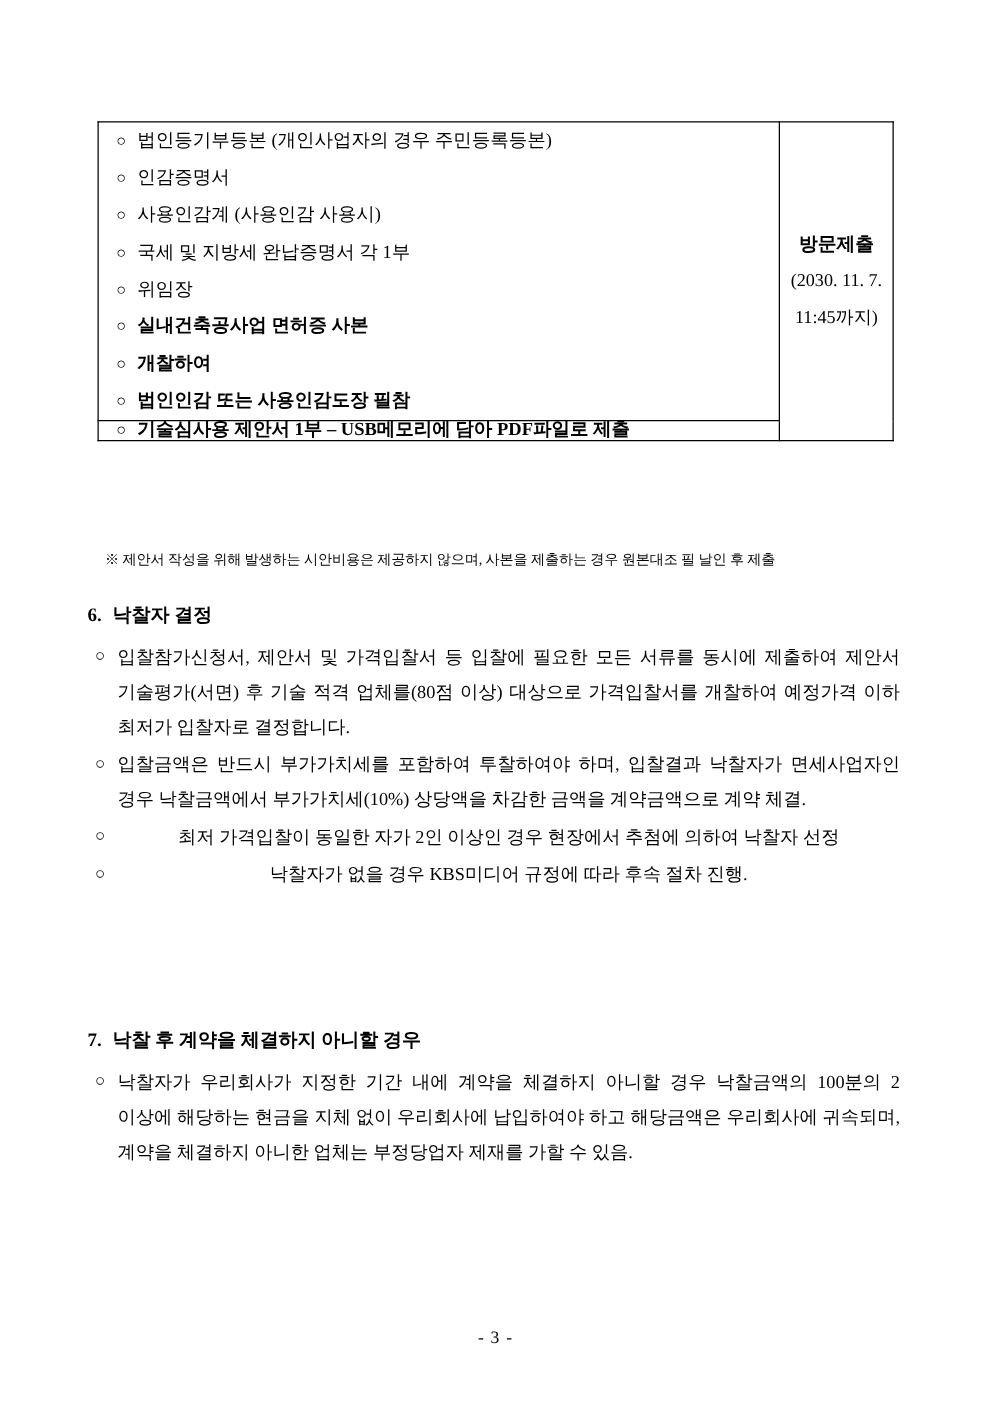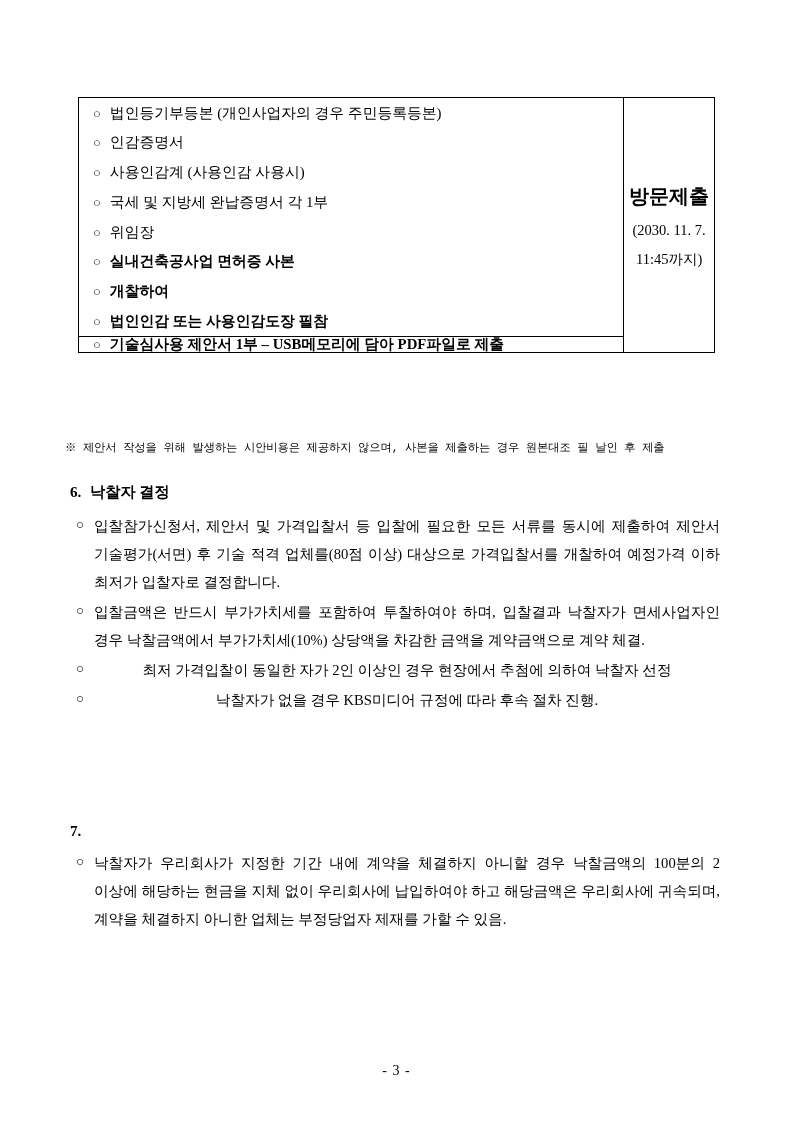--- a/index.html
+++ b/index.html
@@ -42,21 +42,21 @@
   }
   .cell-visit {
     width: 131px;
     text-align: center;
     font-size: 14.5px;
     line-height: 1.95;
     padding: 4px 6px;
   }
   .cell-visit .visit-title {
     font-weight: bold;
-    font-size: 20px;
+    font-size: 15px;
   }
   .cell-last {
     width: 637px;
     padding: 9px 0 9px 0;
   }
 
   .doc-item {
     display: flex;
     align-items: baseline;
     font-size: 14.8px;
@@ -66,26 +66,26 @@
   }
   .doc-item .bullet {
     font-size: 13px;
     margin-right: 9px;
     line-height: 1;
   }
   .doc-item.bold .txt { font-weight: bold; text-align: right; }
 
   .note {
     position: absolute;
-    left: 65px;
+    left: 84px;
     top: 440px;
     font-size: 11.3px;
     letter-spacing: -0.1px;
     white-space: nowrap;
-    font-family: Liberation Mono, monospace;
+    font-family: Liberation Serif, serif;
   }
 
   
   .section {
     position: absolute;
     width: 650px;
   }
   .sec-6 { left: 70px; top: 482px; }
   .sec-7 { left: 70px; top: 822px; }
 
@@ -234,20 +234,21 @@
       <li>
         <span class="obullet">○</span>
         <span class="body nowrapline">낙찰자가 없을 경우 KBS미디어 규정에 따라 후속 절차 진행.</span>
       </li>
     </ul>
   </div>
 
   <div class="section sec-7">
     <div class="sec-head">
       <span class="num">7.</span>
+      <span class="title">낙찰 후 계약을 체결하지 아니할 경우</span>
     </div>
     <ul class="sub">
       <li>
         <span class="obullet">○</span>
         <span class="body">낙찰자가 우리회사가 지정한 기간 내에 계약을 체결하지 아니할 경우 낙찰금액의 100분의 2 이상에 해당하는 현금을 지체 없이 우리회사에 납입하여야 하고 해당금액은 우리회사에 귀속되며, 계약을 체결하지 아니한 업체는 부정당업자 제재를 가할 수 있음.</span>
       </li>
     </ul>
   </div>
 
   <div class="footer">- 3 -</div>

